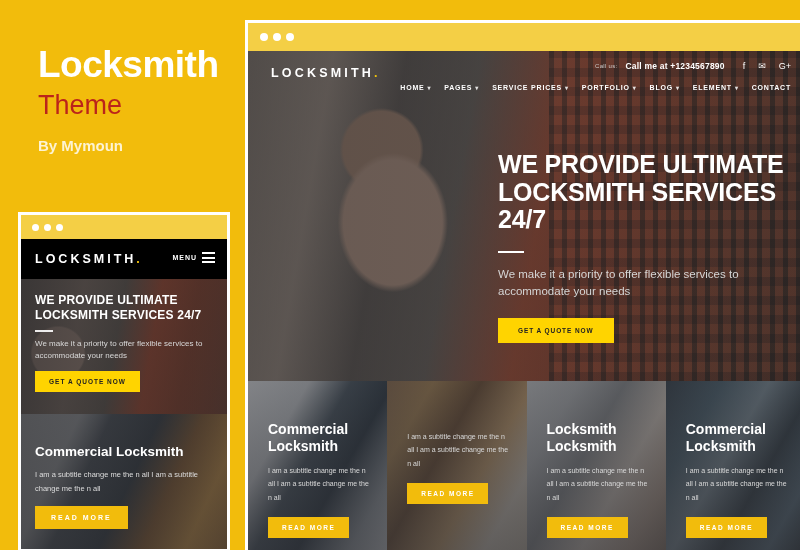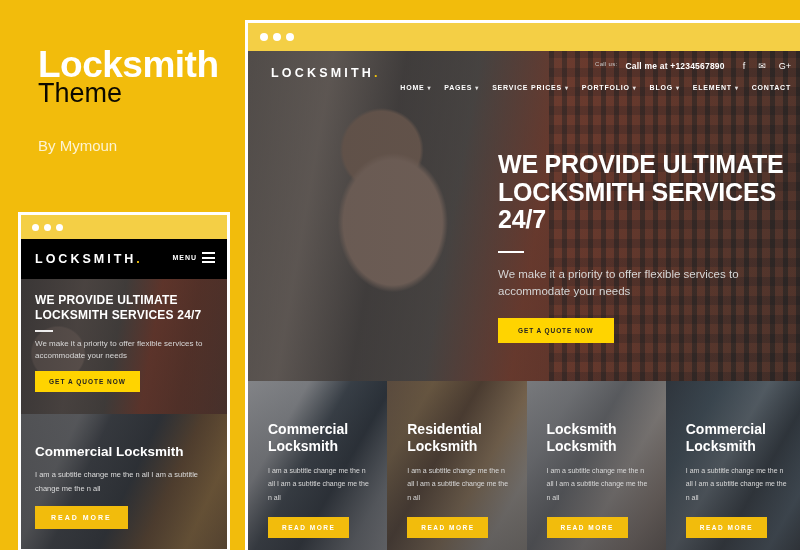--- a/index.html
+++ b/index.html
@@ -11,27 +11,27 @@
   }
 
   
   .promo { position:absolute; left:0; top:0; width:240px; height:550px; }
   .promo-title {
     position:absolute; left:38px; top:46px;
     font-size:37px; font-weight:bold; color:#ffffff;
     letter-spacing:-0.5px; line-height:1;
   }
   .promo-sub {
-    position:absolute; left:38px; top:80px;
-    font-size:27px; font-weight:300; color:#000000; line-height:1;
+    position:absolute; left:38px; top:92px;
+    font-size:27px; font-weight:300; color:#b91c1c; line-height:1;
     opacity:.95;
   }
   .promo-by {
     position:absolute; left:38px; top:138px;
-    font-size:15px; font-weight:400; color:#fdf3d2; line-height:1;text-align:center;
+    font-size:15px; font-weight:700; color:#fdf3d2; line-height:1;text-align:center;
   }
 
   
   .winbar { background:#f4cf45; position:relative; }
   .dots { position:absolute; display:flex; gap:5px; }
   .dot { width:7px; height:7px; border-radius:50%; background:#ffffff; }
 
   
   .mobile {
     position:absolute; left:18px; top:212px;
@@ -142,21 +142,21 @@
   .d-topbar {
     position:absolute; z-index:3; left:0; right:0; top:0; height:58px;
   }
   .d-logo {
     position:absolute; left:23px; top:15px;
     color:#ffffff; font-size:12.5px; font-weight:bold; letter-spacing:3.2px;
   }
   .d-logo .pd { color:#f2c40c; }
   .d-callrow {
     position:absolute; right:14px; top:10px;
-    display:flex; gap:8px;
+    display:flex; align-items:center; gap:8px;
   }
   .d-call-label { color:#c9c9c9; font-size:6px; letter-spacing:.3px; }
   .d-call-num { color:#ffffff; font-size:8.5px; font-weight:bold; letter-spacing:.2px; }
   .d-social { display:flex; align-items:center; gap:13px; margin-left:10px; }
   .d-social span { color:#ffffff; font-size:9px; line-height:1; }
 
   .d-nav {
     position:absolute; right:14px; top:33px;
     display:flex; align-items:center; gap:13px;
   }
@@ -326,21 +326,20 @@
     <div class="d-cards">
       <div class="d-card">
         <div class="d-card-inner">
           <div class="d-card-title">Commercial Locksmith</div>
           <div class="d-card-text">I am a subtitle change me the n all I am a subtitle change me the n all</div>
           <div class="d-card-btn">READ MORE</div>
         </div>
       </div>
       <div class="d-card">
         <div class="d-card-inner">
-          <div class="d-card-title">Residential Locksmith</div>
           <div class="d-card-text">I am a subtitle change me the n all I am a subtitle change me the n all</div>
           <div class="d-card-btn">READ MORE</div>
         </div>
       </div>
       <div class="d-card">
         <div class="d-card-inner">
           <div class="d-card-title">Locksmith Locksmith</div>
           <div class="d-card-text">I am a subtitle change me the n all I am a subtitle change me the n all</div>
           <div class="d-card-btn">READ MORE</div>
         </div>

